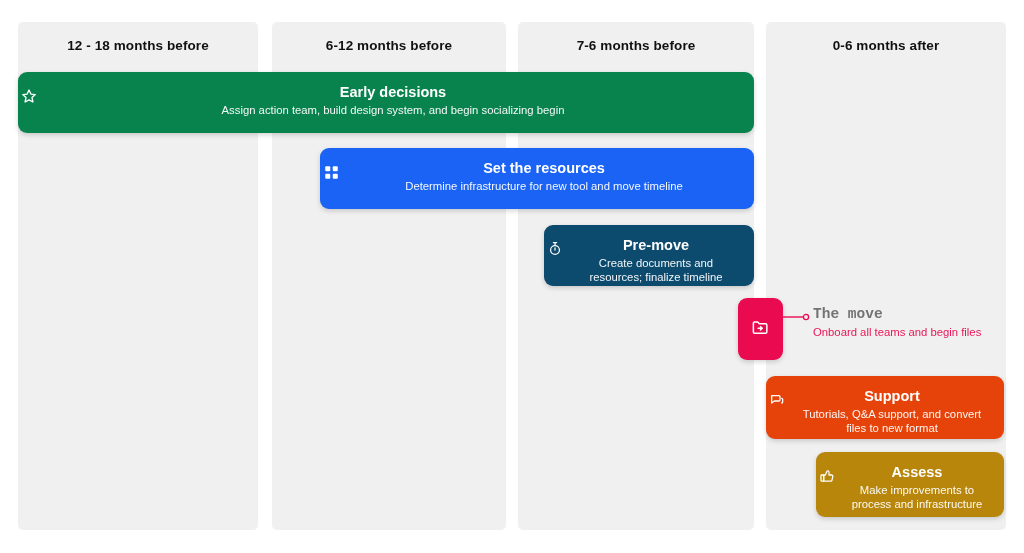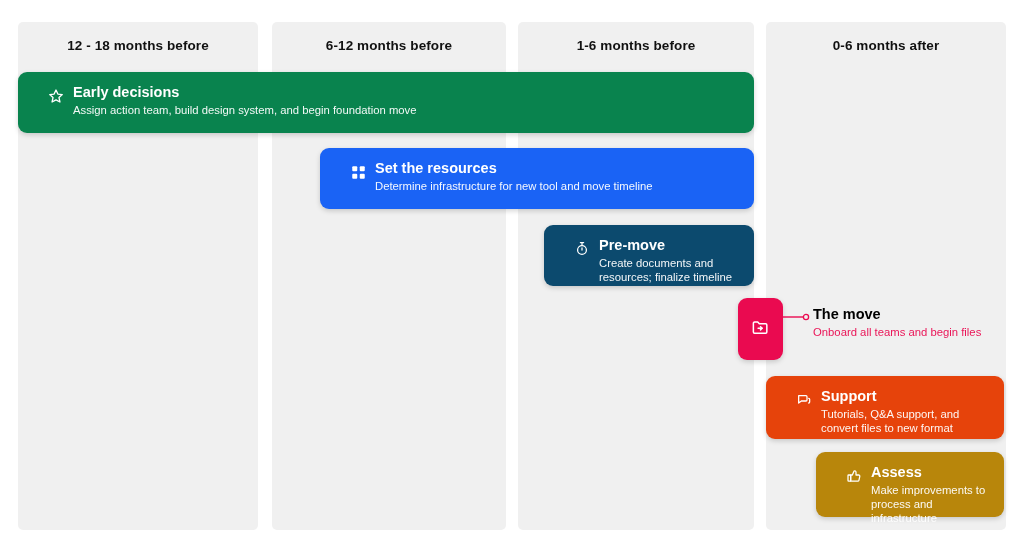--- a/index.html
+++ b/index.html
@@ -49,21 +49,22 @@
 
   
   .card {
     position: absolute;
     border-radius: 9px;
     box-sizing: border-box;
     box-shadow: 0 2px 5px rgba(0,0,0,0.17);
     color: #ffffff;
     display: flex;
     align-items: flex-start;
-    padding: 12px 14px 12px 28px;
+    padding: 12px 14px 12px 1px;
+    text-align: center;
   }
   .card .icon-wrap {
     flex: 0 0 auto;
     width: 20px;
     height: 20px;
     margin-right: 7px;
     margin-top: 2px;
     display: flex;
     align-items: center;
     justify-content: center;
@@ -106,21 +107,21 @@
   #move-connector {
     position: absolute;
     left: 783px; top: 313px;
     width: 28px; height: 8px;
   }
   #card-move-label {
     position: absolute;
     left: 813px; top: 306px;
     width: 190px;
   }
-  #card-move-label .card-title { color: #000000; }
+  #card-move-label .card-title { color: #737373; font-family: Liberation Mono, monospace; }
   #card-move-label .card-desc  { color: #ea0a50; }
 </style>
 </head>
 <body>
 
 <div id="board">
 
   <div class="column" style="left:18px;  width:240px;">
     <div class="col-header">
       <span>12 - 18 months before</span>
@@ -128,39 +129,39 @@
   </div>
 
   <div class="column" style="left:272px; width:234px;">
     <div class="col-header">
       <span>6-12 months before</span>
     </div>
   </div>
 
   <div class="column" style="left:518px; width:236px;">
     <div class="col-header">
-      <span>1-6 months before</span>
+      <span>7-6 months before</span>
     </div>
   </div>
 
   <div class="column" style="left:766px; width:240px;">
     <div class="col-header">
       <span>0-6 months after</span>
     </div>
   </div>
 
   <div class="card" id="card-early">
     <span class="icon-wrap">
       <svg width="16" height="16" viewBox="0 0 24 24" fill="none" stroke="#ffffff" stroke-width="2" stroke-linejoin="round" stroke-linecap="round">
         <polygon points="12,3 14.8,9.1 21.4,9.9 16.5,14.4 17.9,21 12,17.7 6.1,21 7.5,14.4 2.6,9.9 9.2,9.1"></polygon>
       </svg>
     </span>
     <div class="card-text">
       <div class="card-title">Early decisions</div>
-      <div class="card-desc">Assign action team, build design system, and begin foundation move</div>
+      <div class="card-desc">Assign action team, build design system, and begin socializing begin</div>
     </div>
   </div>
 
   <div class="card" id="card-foundation">
     <span class="icon-wrap">
       <svg width="15" height="15" viewBox="0 0 24 24" fill="#ffffff">
         <rect x="2" y="2" width="8" height="8" rx="1.6"></rect>
         <rect x="14" y="2" width="8" height="8" rx="1.6"></rect>
         <rect x="2" y="14" width="8" height="8" rx="1.6"></rect>
         <rect x="14" y="14" width="8" height="8" rx="1.6"></rect>

